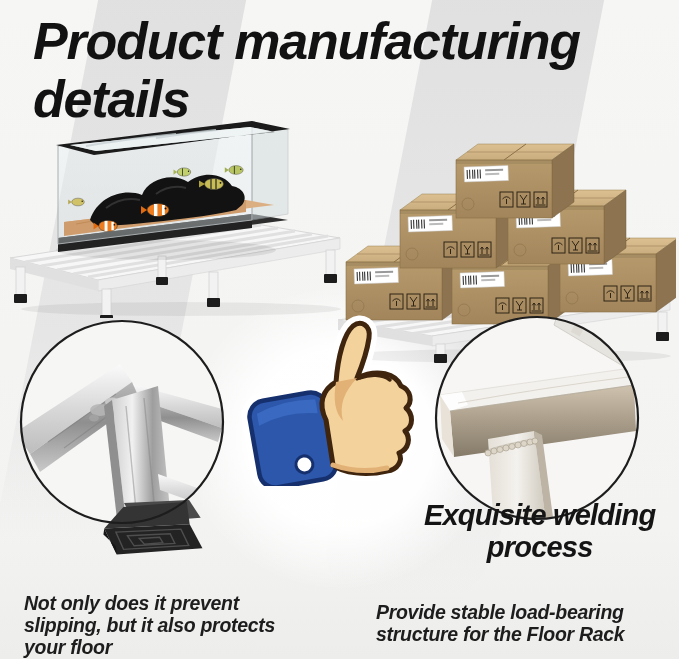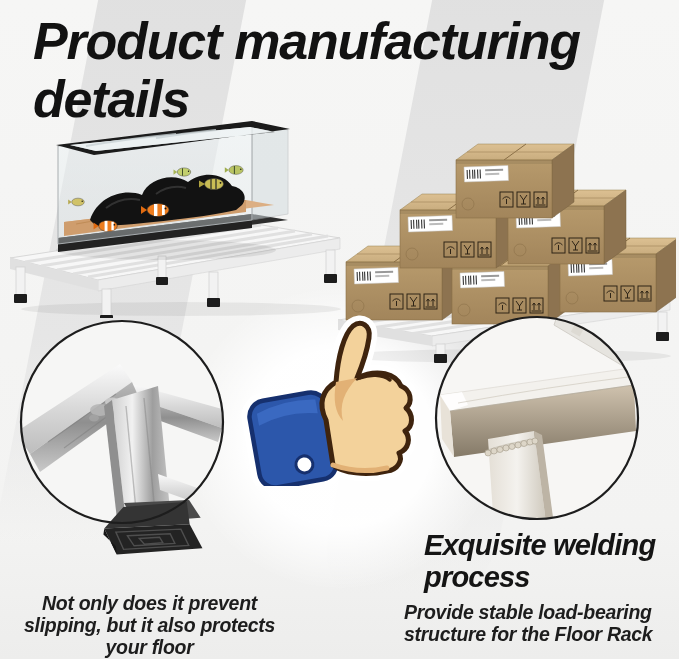--- a/index.html
+++ b/index.html
@@ -35,23 +35,23 @@
 
   .callout-heading{
     position:absolute; font-size:29px; font-weight:700; font-style:italic;
     letter-spacing:-0.8px; line-height:1.1; color:#141414; white-space:pre-line;
   }
   .callout-body{
     position:absolute; font-size:19.5px; font-weight:700; font-style:italic;
     letter-spacing:-0.3px; line-height:1.14; color:#1d1d1d; white-space:pre-line;
   }
   .heading-left{ left:24px; top:555px; }
-  .body-left{ left:24px; top:592px;text-align:center; }
-  .heading-right{ left:424px; top:530px; }
-  .body-right{ left:404px; top:601px; }
+  .body-left{ left:24px; top:592px; }
+  .heading-right{ left:424px; top:500px;text-align:center; }
+  .body-right{ left:376px; top:601px; }
 </style>
 </head>
 <body>
 
 <div class="stage">
 
   <div class="band band-left"></div>
   <div class="band band-center"></div>
   <div class="glow"></div>
 

